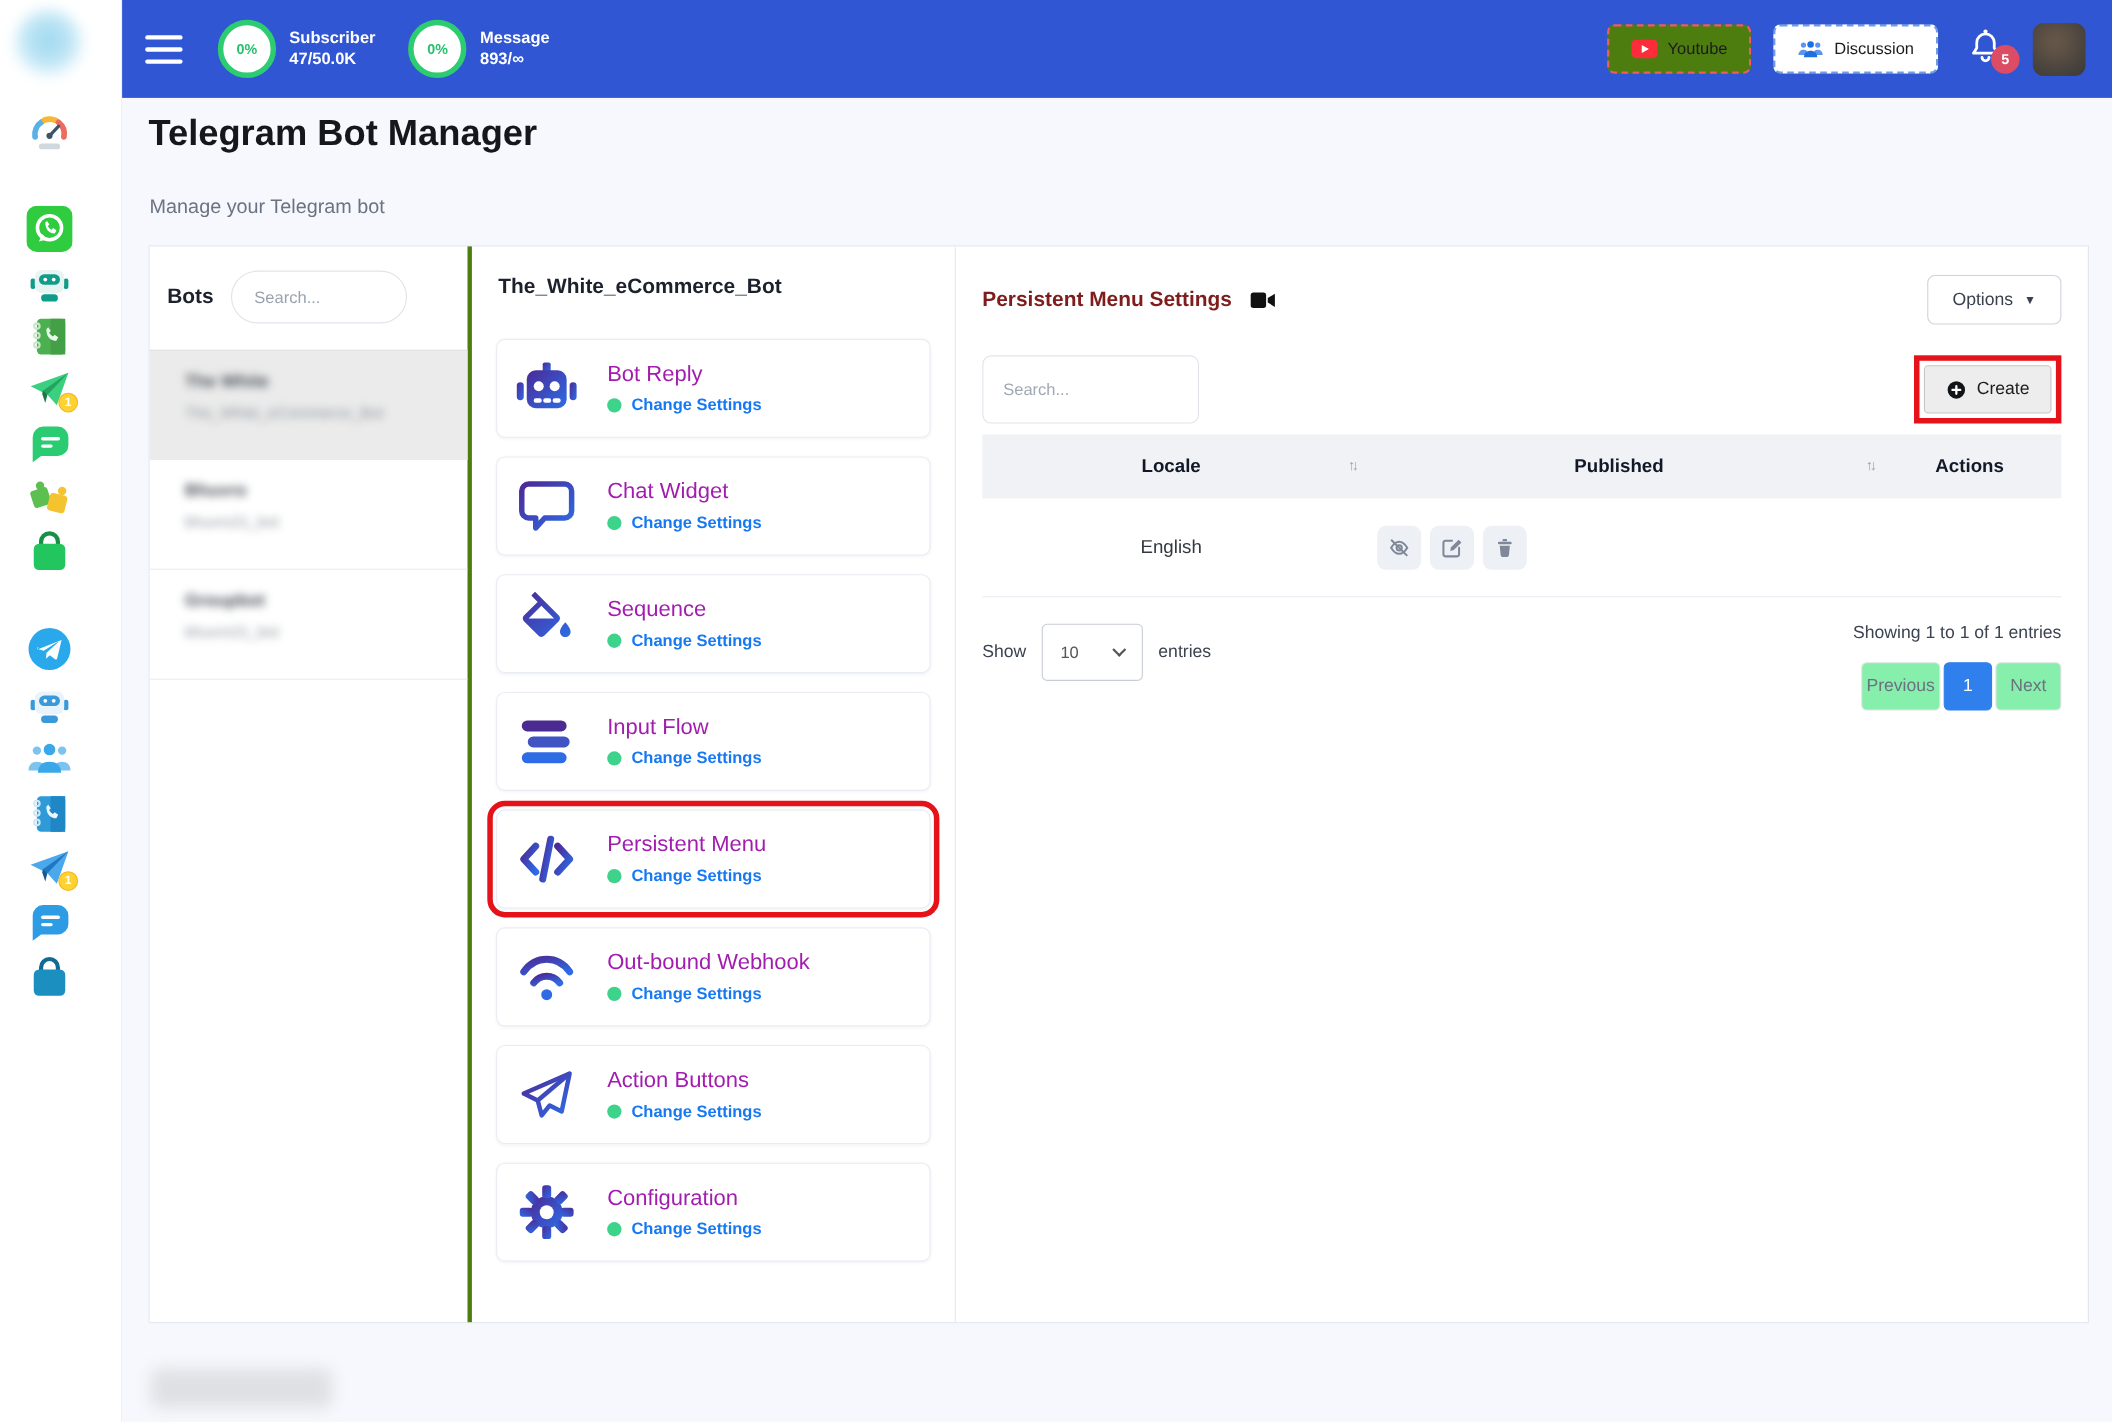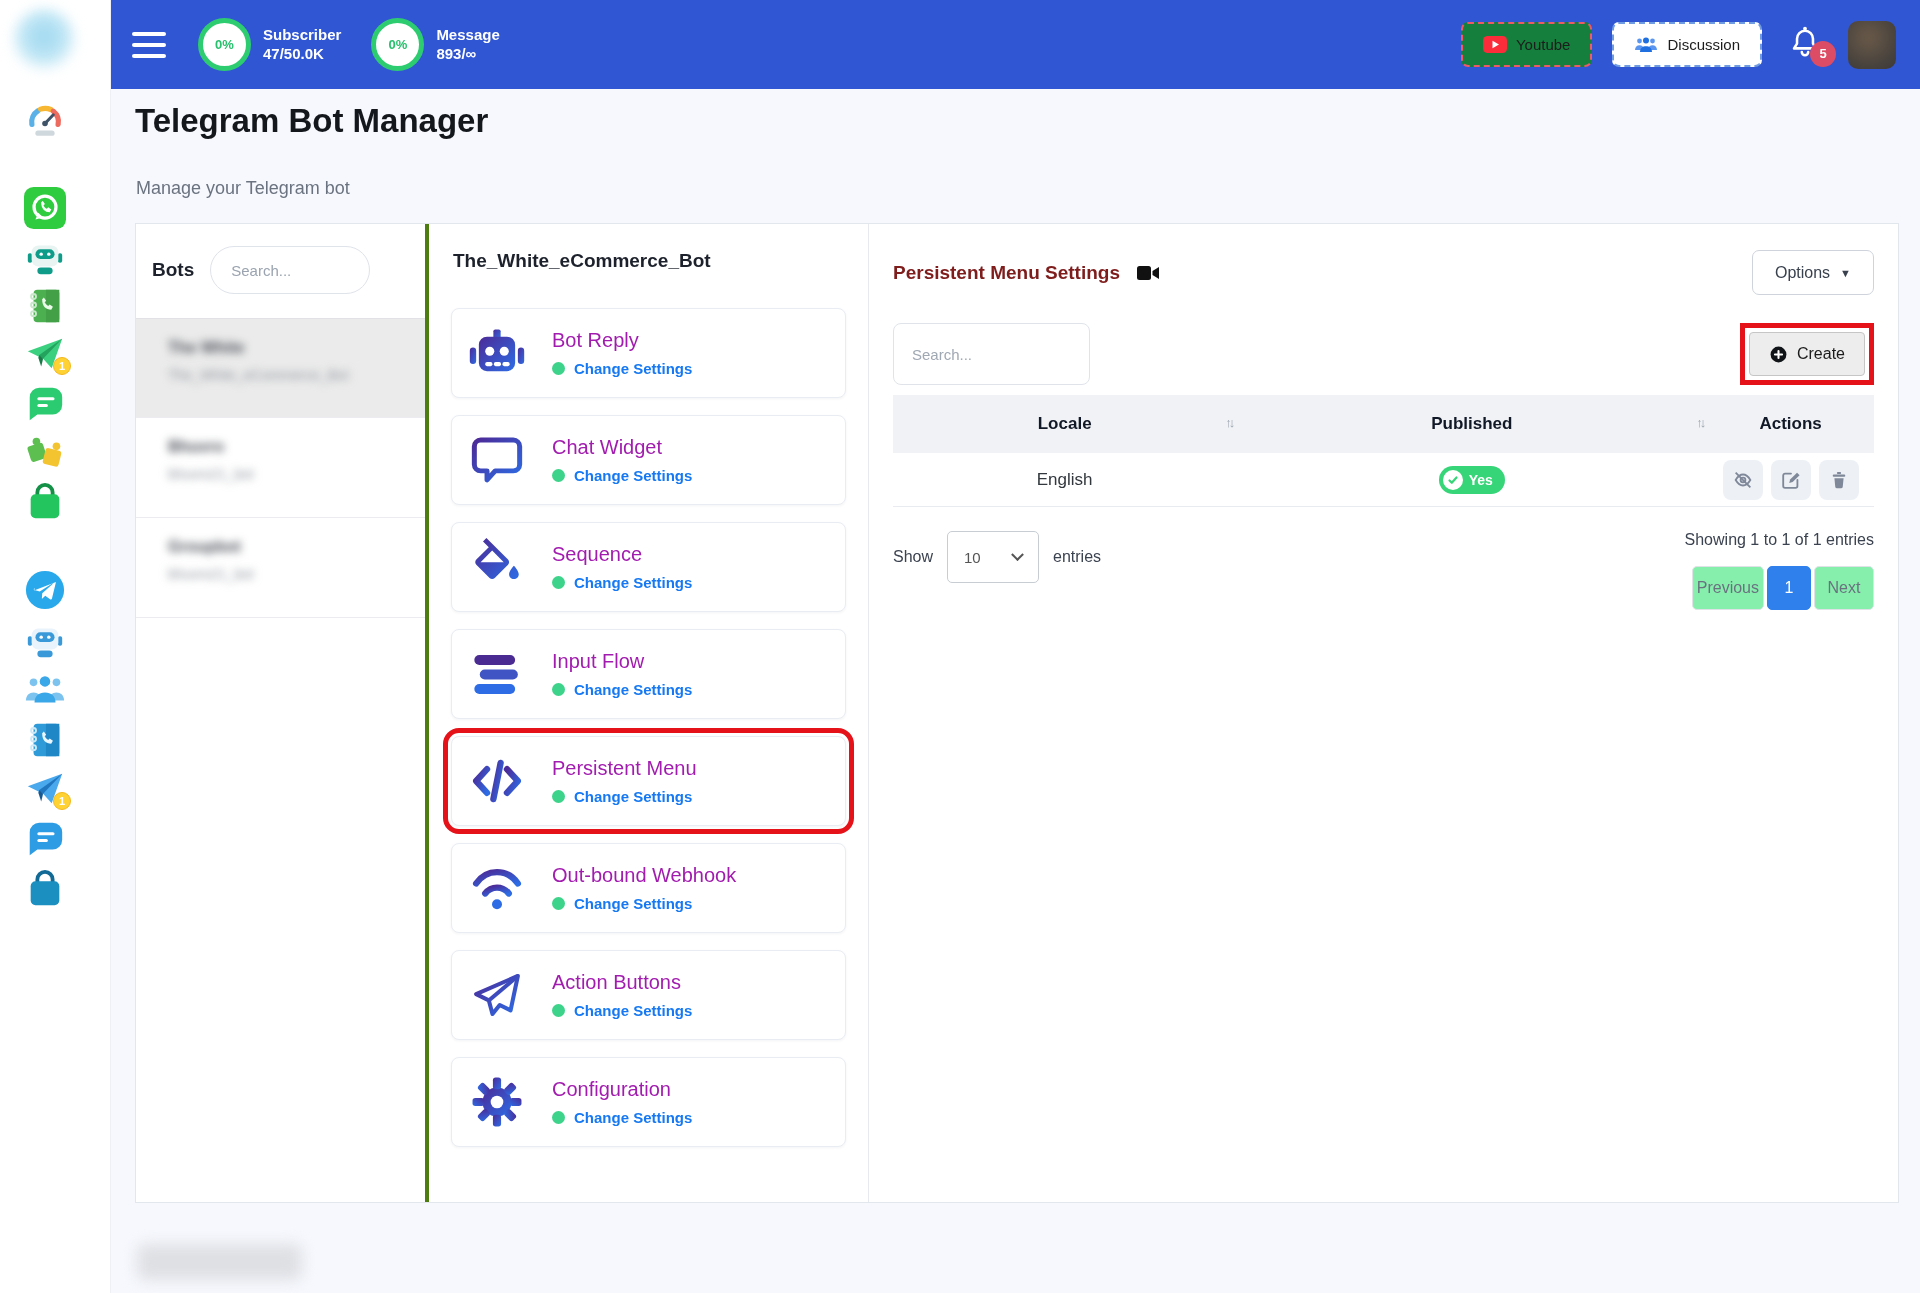--- a/index.html
+++ b/index.html
@@ -26,21 +26,21 @@
   .burger { width:36px; height:26px; display:flex; flex-direction:column; justify-content:space-between; cursor:pointer; }
   .burger span { display:block; width:34px; height:4px; background:#fff; border-radius:2px; }
   .stat { display:flex; align-items:center; gap:12px; margin-left:30px; }
   .ring { width:53px; height:53px; border-radius:50%; background:#fff; border:5px solid #2ecc71;
           display:flex; align-items:center; justify-content:center; color:#27c06d; font-size:13px; font-weight:bold; }
   .stat-text { display:flex; flex-direction:column; gap:3px; }
   .stat-label, .stat-value { color:#fff; font-size:15px; font-weight:bold; line-height:1.1; }
   .top-right { margin-left:auto; display:flex; align-items:center; gap:20px; }
   .pill-btn { height:45px; border-radius:7px; display:flex; align-items:center; gap:9px; padding:0 20px;
               font-size:15px; color:#1c1c1c; cursor:pointer; }
-  .yt-btn { background:#15803d; border:2px dashed #ef5a67;margin-left:16px; }
+  .yt-btn { background:#4d7c0f; border:2px dashed #ef5a67;margin-left:16px; }
   .disc-btn { background:#ffffff; border:2px dashed #6f9ce3; }
   .bell-wrap { position:relative; width:40px; height:44px; margin-left:6px; cursor:pointer; }
   .bell-badge { position:absolute; right:-8px; bottom:0px; width:26px; height:26px; border-radius:50%;
                 background:#dc4c64; color:#fff; font-size:13px; font-weight:bold; display:flex; align-items:center; justify-content:center; }
   .avatar { width:48px; height:48px; border-radius:10px; overflow:hidden; cursor:pointer; }
   .avatar .blurfill { width:100%; height:100%; transform:scale(1.5);
       background: radial-gradient(circle at 45% 40%, #6e5c4a 0%, #4a443e 45%, #2e2e33 100%);
       filter: blur(4px); }
   
   .page-title { position:absolute; left:135px; top:102px; font-size:33px; font-weight:bold; color:#14171c; }
@@ -87,21 +87,21 @@
   .set-search::placeholder { color:#a0a8b3; }
   .red-box { border:5px solid #e6121a; padding:4px; }
   .create-btn { height:44px; padding:0 19px; background:#ededed; border:1px solid #c6c6c6; border-radius:4px;
                 display:flex; align-items:center; gap:9px; font-size:16px; color:#1c1c1c; cursor:pointer; }
   .table { margin-top:10px; }
   .thead { display:flex; background:#f0f2f5; height:58px; align-items:center; }
   .th { position:relative; text-align:center; font-size:17px; font-weight:bold; color:#111827; }
   .th-locale { width:35%; } .th-pub { width:48%; } .th-act { width:17%; }
   .sort { position:absolute; right:4px; top:50%; transform:translateY(-60%); color:#9aa3ae; font-size:13px;
           letter-spacing:-3px; cursor:pointer; }
-  .trow { display:flex; align-items:center; height:54px; border-bottom:1px solid #e8ebf0; }
+  .trow { display:flex; align-items:center; height:90px; border-bottom:1px solid #e8ebf0; }
   .td { text-align:center; }
   .td-locale { width:35%; font-size:17px; color:#32383e; }
   .td-pub { width:48%; display:flex; justify-content:center; }
   .td-act { width:17%; display:flex; justify-content:center; gap:8px; }
   .yes-badge { height:28px; padding:0 12px 0 4px; background:#36d578; border-radius:14px; color:#fff;
                font-size:14px; font-weight:bold; display:flex; align-items:center; gap:6px; }
   .yes-badge .chk { width:20px; height:20px; border-radius:50%; background:#fff; display:flex; align-items:center; justify-content:center; }
   .act-btn { width:40px; height:40px; background:#edf0f5; border-radius:8px; display:flex; align-items:center;
              justify-content:center; cursor:pointer; }
   .tfoot { margin-top:24px; display:flex; justify-content:space-between; align-items:flex-start; }
@@ -583,30 +583,20 @@
             <span>Published</span>
             <span class="sort">↑↓</span>
           </div>
           <div class="th th-act">
             <span>Actions</span>
           </div>
         </div>
 
         <div class="trow">
           <div class="td td-locale">English</div>
-          <div class="td td-pub">
-            <span class="yes-badge">
-              <span class="chk">
-                <svg width="12" height="12" viewBox="0 0 12 12">
-                    <path d="M2.5 6.5 l2.3 2.3 L9.5 3.5" stroke="#36d578" stroke-width="2.2" fill="none" stroke-linecap="round" stroke-linejoin="round"></path>
-                  </svg>
-              </span>
-              <span>Yes</span>
-            </span>
-          </div>
           <div class="td td-act">
             <div class="act-btn">
               <svg width="22" height="22" viewBox="0 0 24 24" fill="none" stroke="#7f8899" stroke-width="2">
                 <path d="M4 12 C6.5 7.8 9.5 6 12 6 s5.5 1.8 8 6 c-2.5 4.2-5.5 6-8 6 s-5.5-1.8-8-6z"></path>
                 <circle cx="12" cy="12" r="2.6"></circle>
                 <line x1="4" y1="4" x2="20" y2="20"></line>
               </svg>
             </div>
             <div class="act-btn">
               <svg width="22" height="22" viewBox="0 0 24 24">

